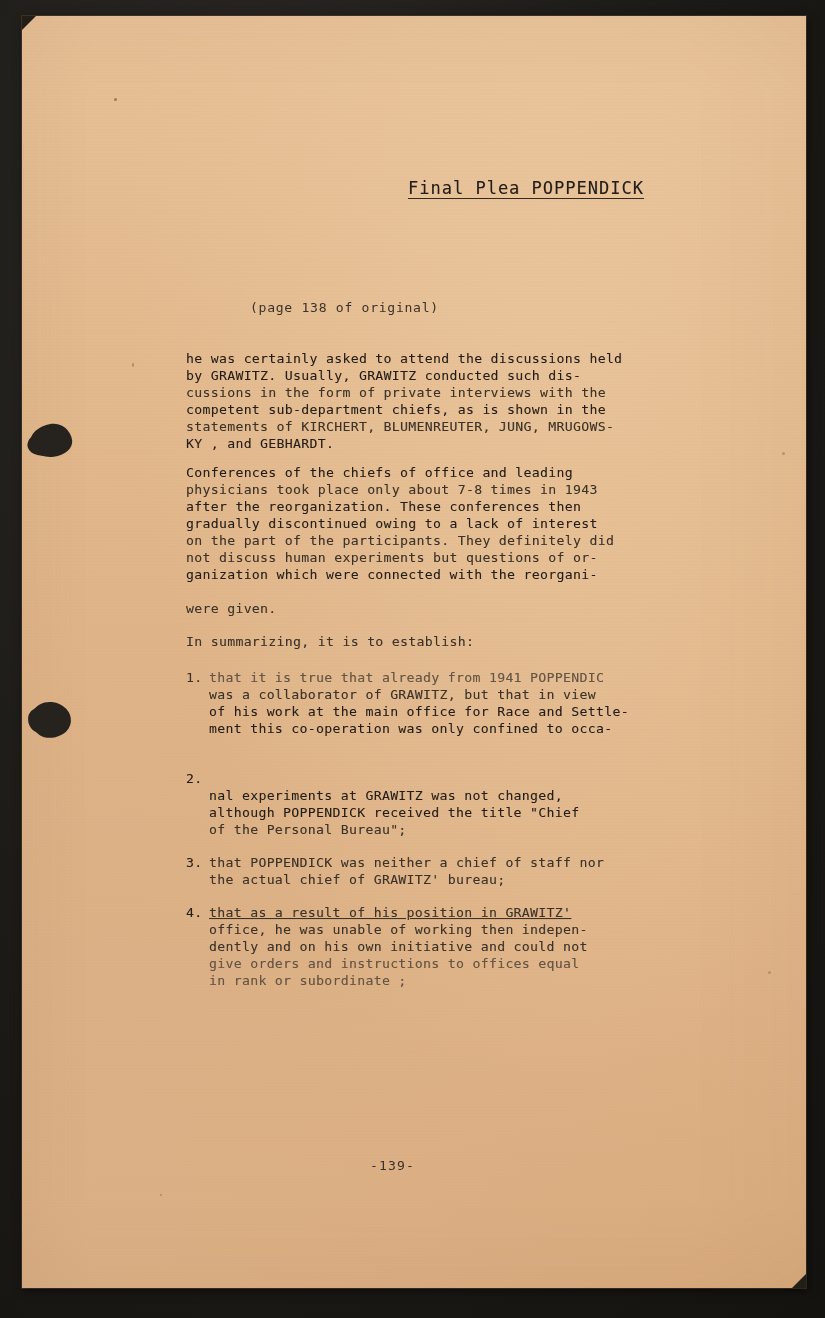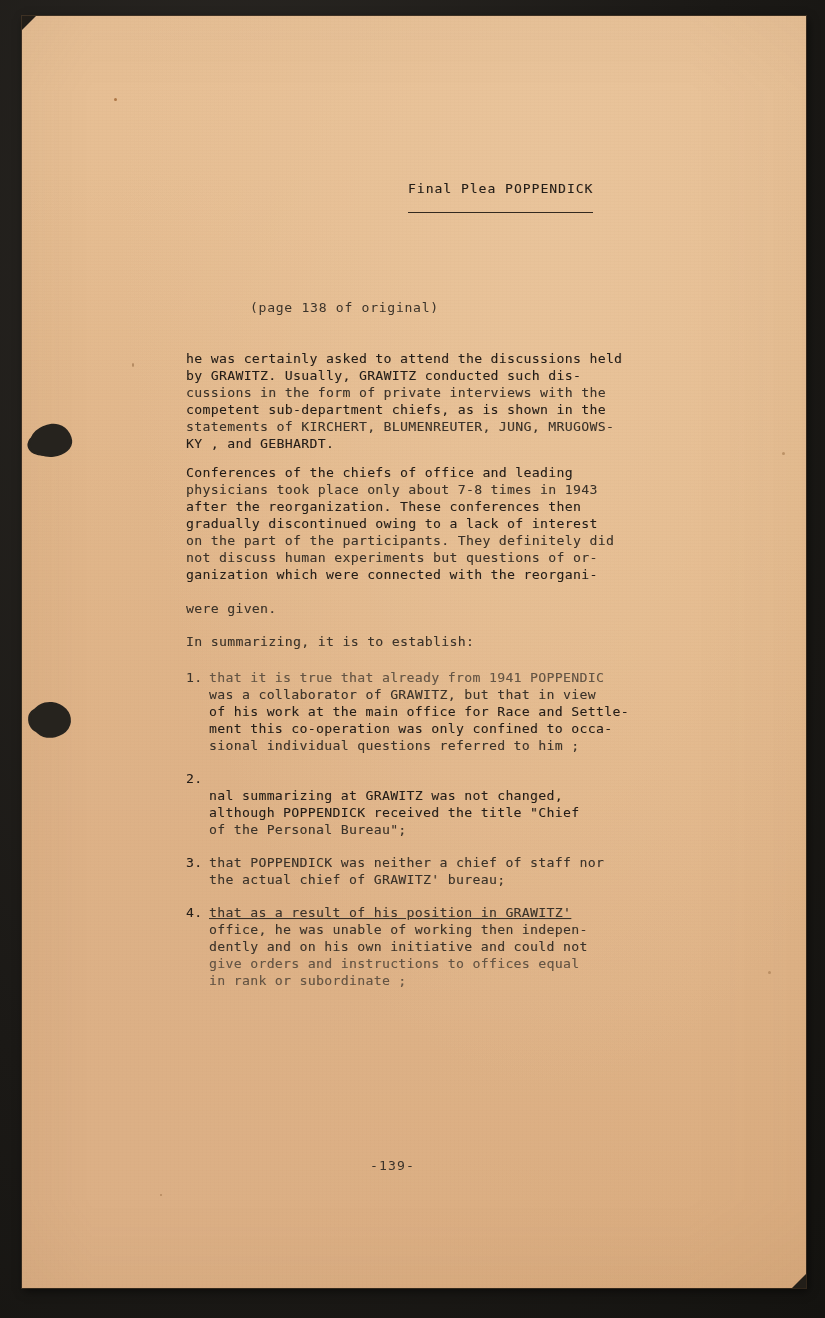--- a/index.html
+++ b/index.html
@@ -93,25 +93,25 @@
 
   
   .ink-strong { color: #231d18; }
   .ink-mid    { color: #3b332a; }
   .ink-light  { color: #5a4d3f; opacity: .92; }
 
   #doc-title {
     position: absolute;
     left: 408px;
     top: 180px;
-    font-size: 13px;
+    font-size: 17px;
     letter-spacing: 1.0px;
     color: #241e18;
     border-bottom: 1px solid #33291f;
-    padding-bottom: 15px;
+    padding-bottom: 1px;
     white-space: pre;
     text-shadow: 0.35px 0.25px 0 rgba(70,52,36,0.35);
   }
 
   #page-note {
     position: absolute;
     left: 250px;
     top: 299px;
     letter-spacing: .7px;
     white-space: pre;
@@ -201,25 +201,24 @@
 
     
     <div class="tl-line ink-mid" style="left:186px; top:633px;">In summarizing, it is to establish:</div>
 
     
     <div class="tl-line ink-mid" style="left:186px; top:669px;">1.</div>
     <div class="tl-line ink-light" style="left:209px; top:669px;">that it is true that already from 1941 POPPENDIC</div>
     <div class="tl-line ink-mid" style="left:209px; top:686px;">was a collaborator of GRAWITZ, but that in view</div>
     <div class="tl-line ink-strong" style="left:209px; top:703px;">of his work at the main office for Race and Settle-</div>
     <div class="tl-line ink-strong" style="left:209px; top:720px;">ment this co-operation was only confined to occa-</div>
-    <div class="tl-line ink-mid" style="left:209px; top:737px;">sional individual questions referred to him ;</div>
 
     
     <div class="tl-line ink-strong" style="left:186px; top:770px;">2.</div>
-    <div class="tl-line ink-strong" style="left:209px; top:787px;">nal summarizing at GRAWITZ was not changed,</div>
+    <div class="tl-line ink-strong" style="left:209px; top:787px;">nal experiments at GRAWITZ was not changed,</div>
     <div class="tl-line ink-strong" style="left:209px; top:804px;">although POPPENDICK received the title "Chief</div>
     <div class="tl-line ink-mid" style="left:209px; top:821px;">of the Personal Bureau";</div>
 
     
     <div class="tl-line ink-strong" style="left:186px; top:854px;">3.</div>
     <div class="tl-line ink-mid" style="left:209px; top:854px;">that POPPENDICK was neither a chief of staff nor</div>
     <div class="tl-line ink-mid" style="left:209px; top:871px;">the actual chief of GRAWITZ' bureau;</div>
 
     
     <div class="tl-line ink-strong" style="left:186px; top:904px;">4.</div>

